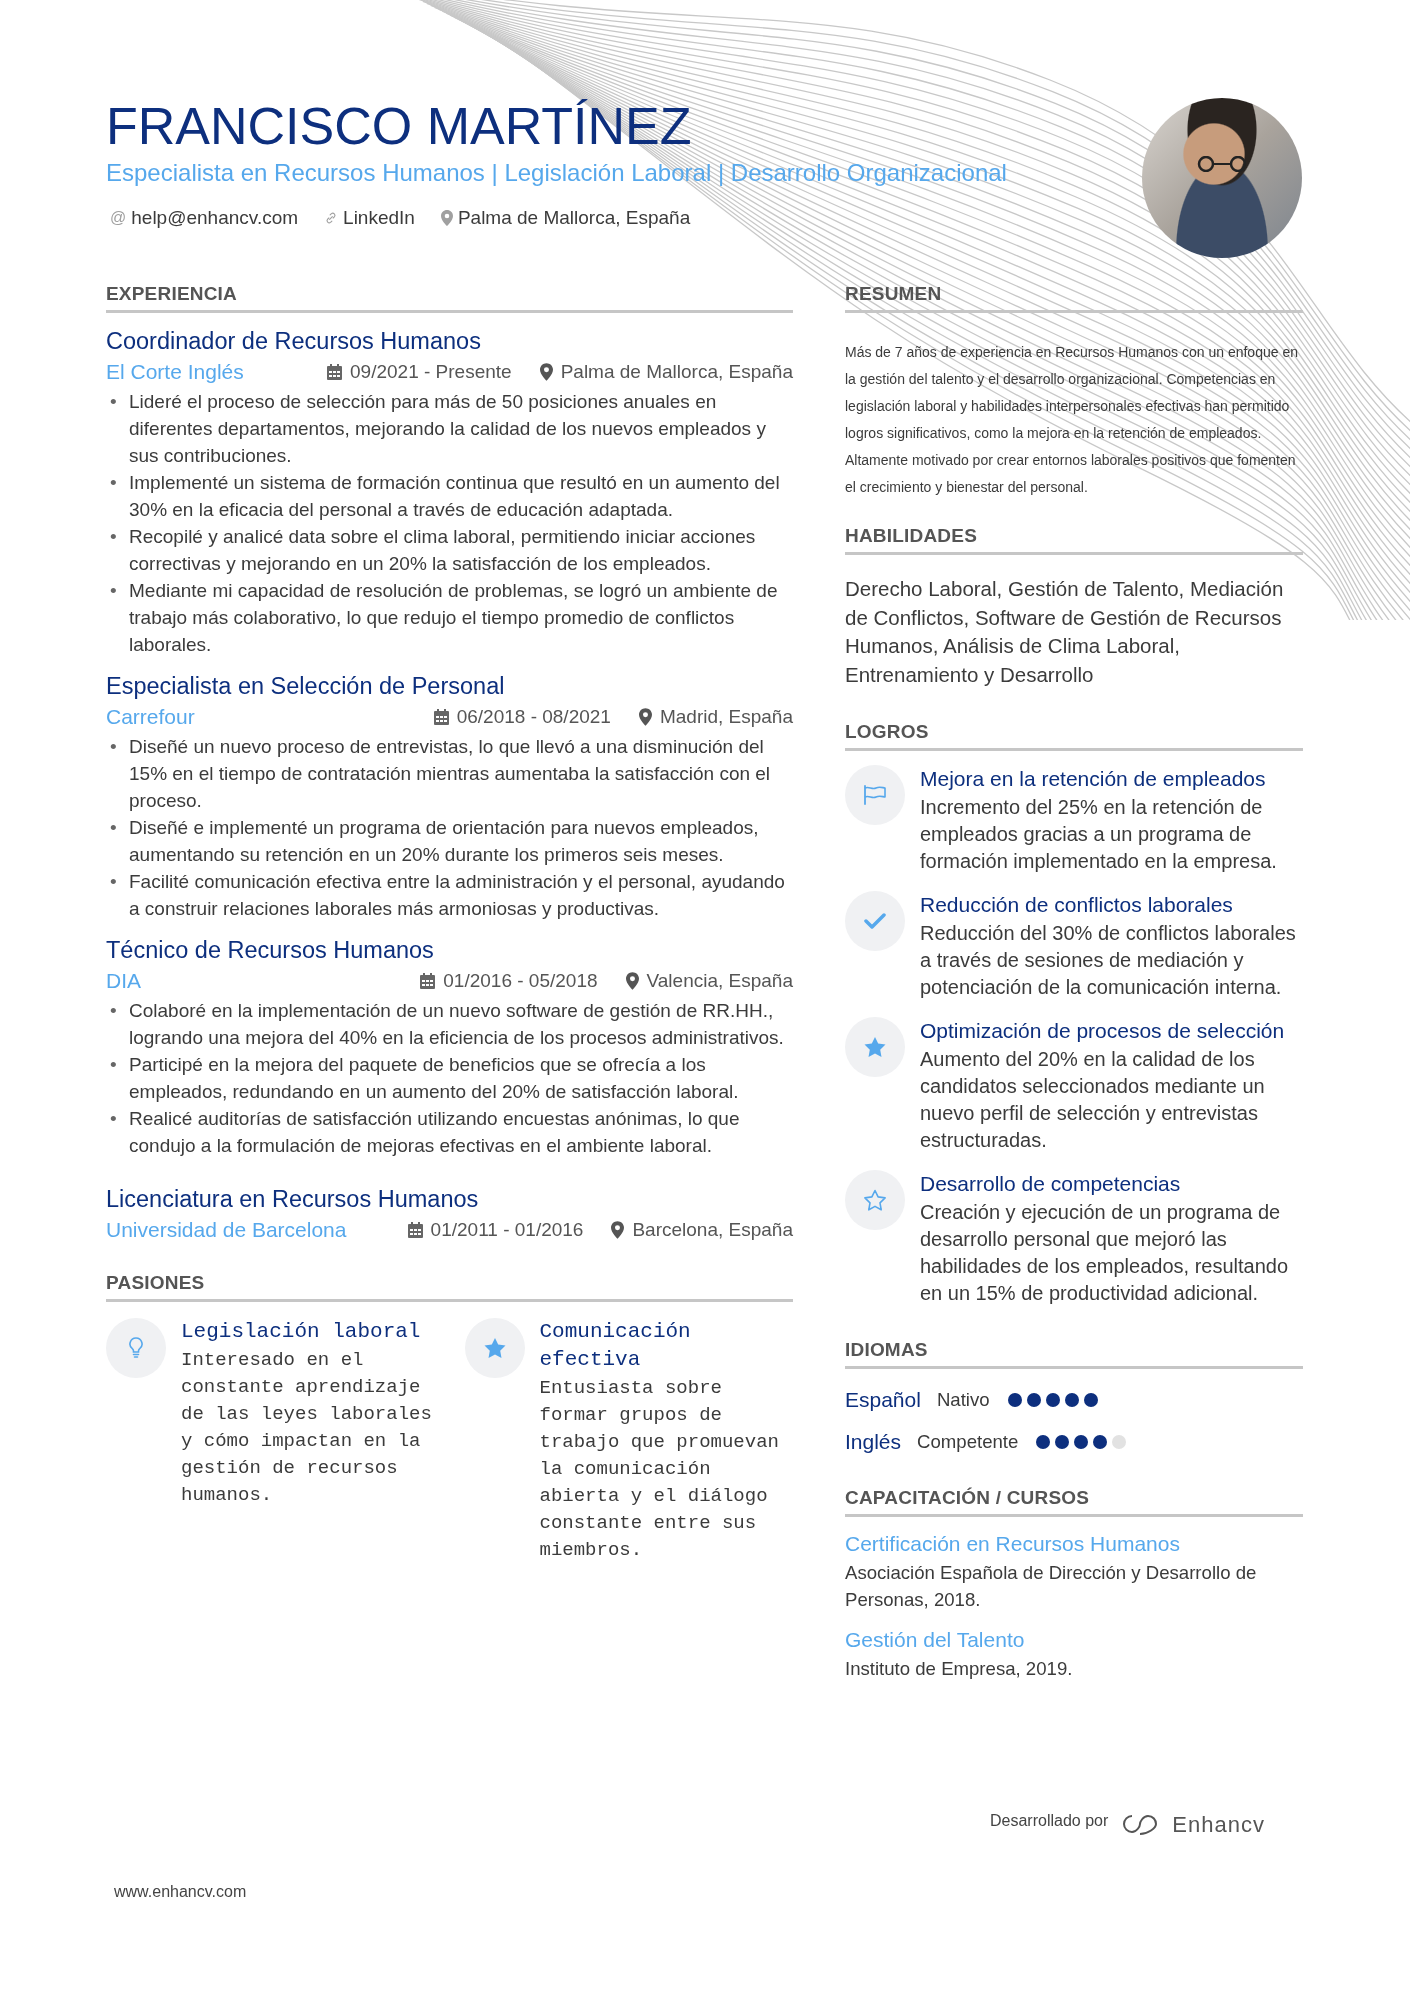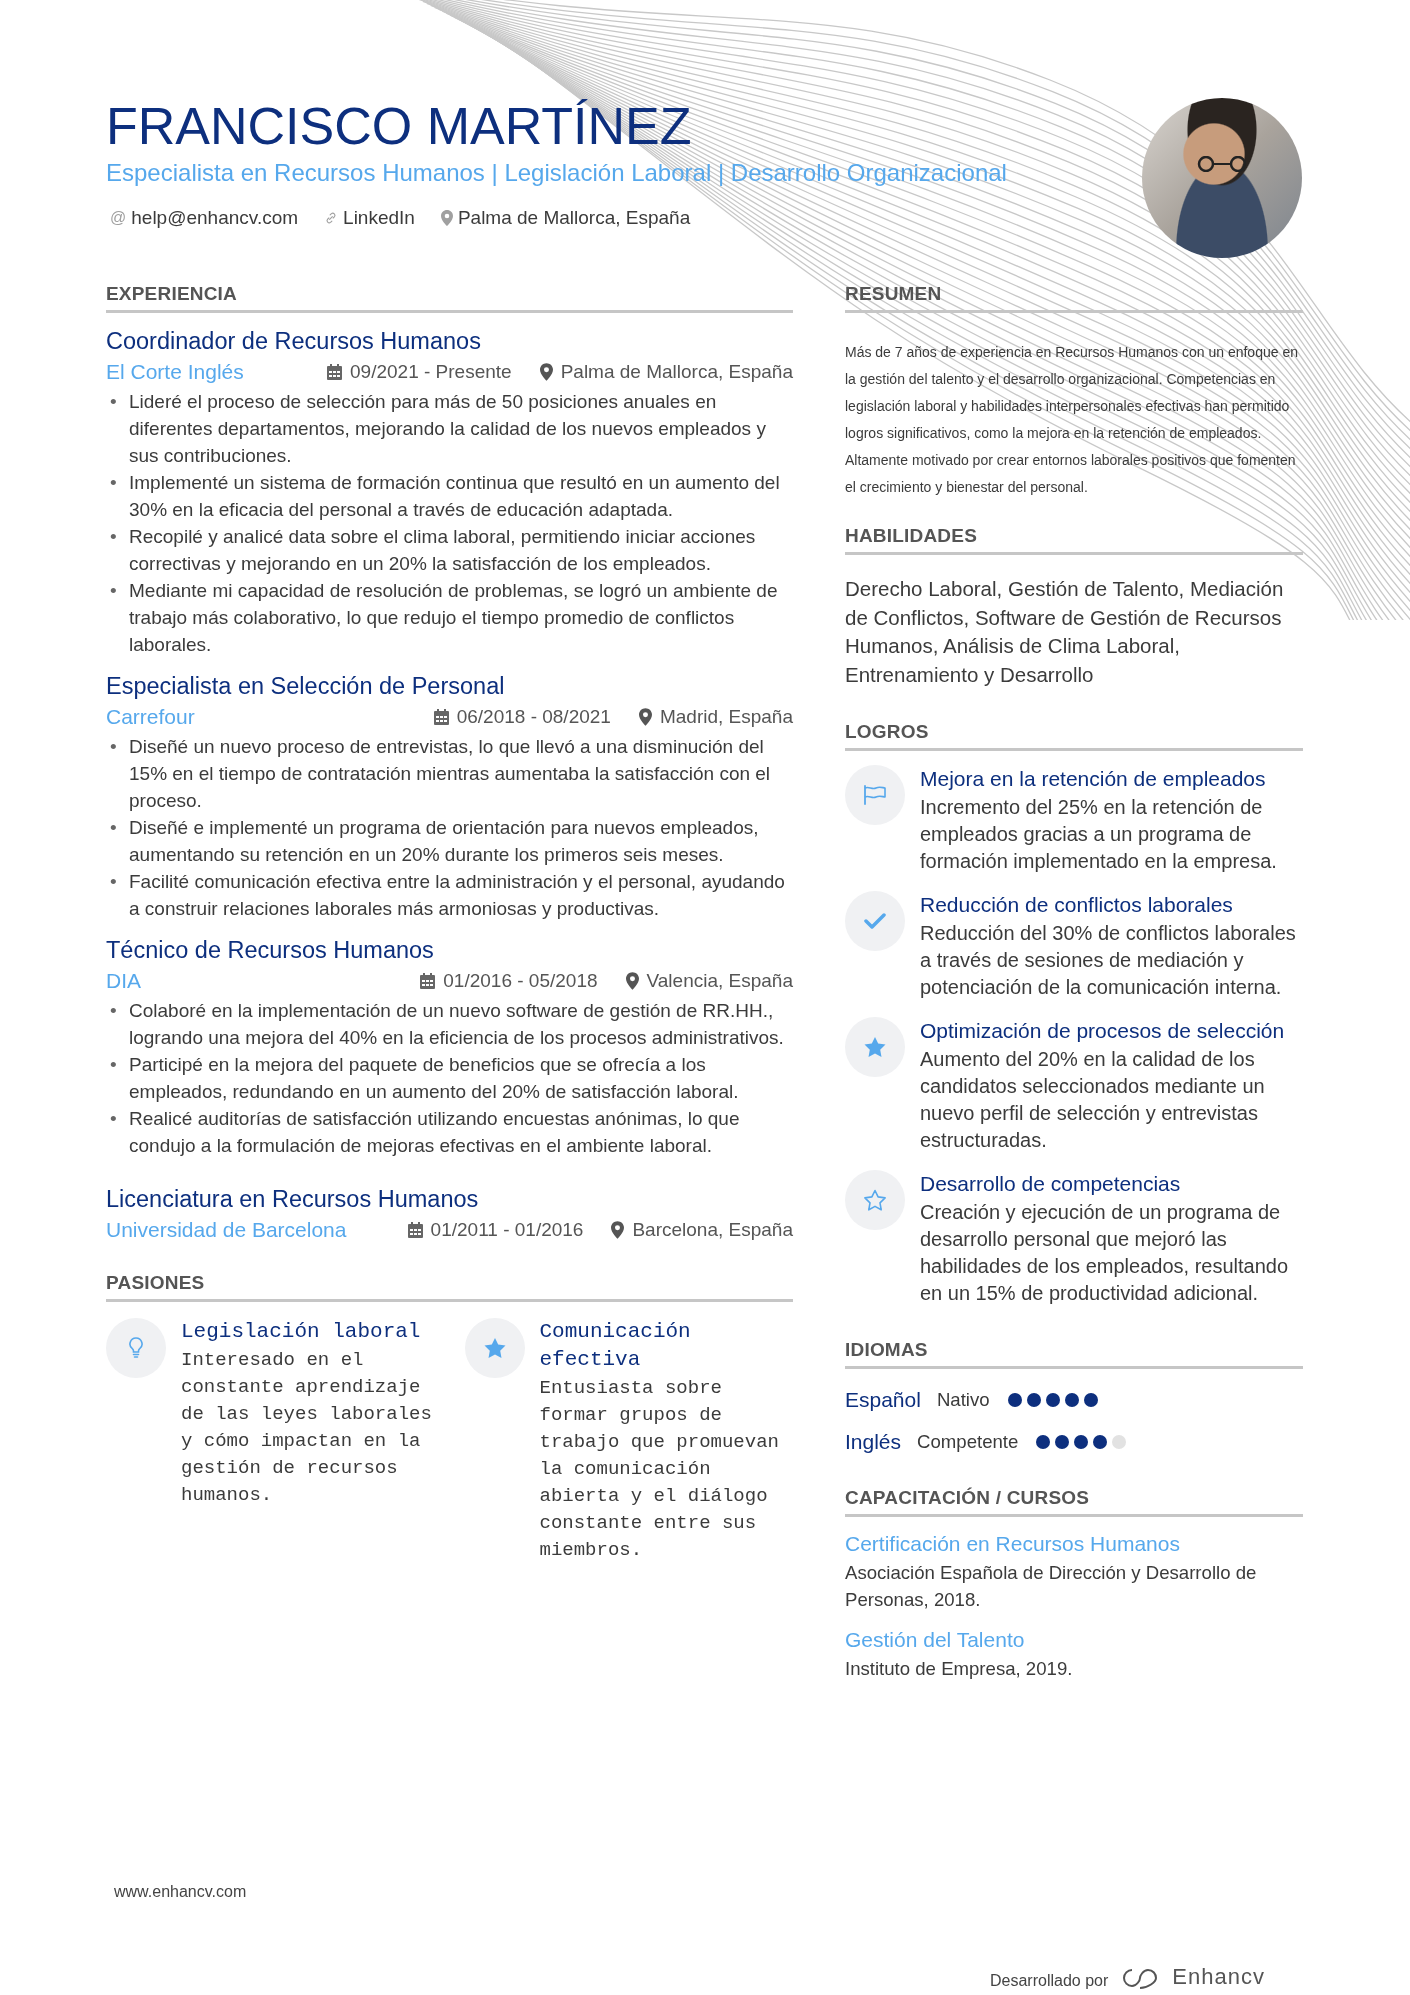--- a/index.html
+++ b/index.html
@@ -63,21 +63,21 @@
   .lang-level { font-size: 18.6px; color: #3b3b3b; }
   .dots { display: flex; gap: 5px; }
   .dot { width: 14px; height: 14px; border-radius: 50%; background: #0d2f7e; }
   .dot.off { background: #e2e2e2; }
 
   .course { margin-top: 12px; }
   .course-title { font-size: 21px; color: #56a8ec; line-height: 30px; }
   .course-desc { font-size: 18.6px; line-height: 27px; color: #3b3b3b; }
 
   .footer-left { position: absolute; left: 114px; top: 1883px; font-size: 16px; color: #444; }
-  .footer-right { position: absolute; left: 990px; top: 1964px; display: flex; align-items: flex-end; gap: 10px; font-size: 16px; color: #444; }
+  .footer-right { position: absolute; left: 990px; top: 1812px; display: flex; align-items: flex-start; gap: 10px; font-size: 16px; color: #444; }
   .brand { font-size: 22px; color: #555; letter-spacing: 1px; }
 </style>
 </head>
 <body>
 
 <svg class="bg-waves" viewBox="0 0 1410 620" xmlns="http://www.w3.org/2000/svg">
   <g fill="none" stroke="#c8c8c8" stroke-width="1.3" id="waves">
       <path d="M380 -20 C 700 40, 820 -10, 1050 80 S 1300 330, 1420 430"></path>
       <path d="M383.9 -18.05 C 702.6 46.5, 821.3 0.40000000000000036, 1052.6 91.7 S 1300 337.8, 1420 439.1"></path>
       <path d="M387.8 -16.1 C 705.2 53, 822.6 10.8, 1055.2 103.4 S 1300 345.6, 1420 448.2"></path>

